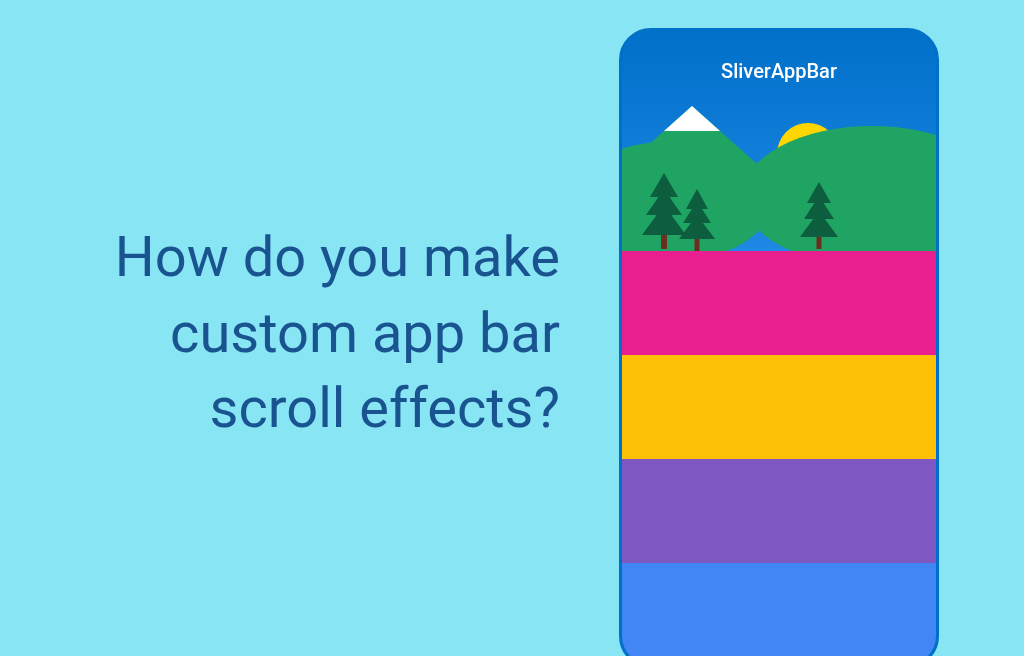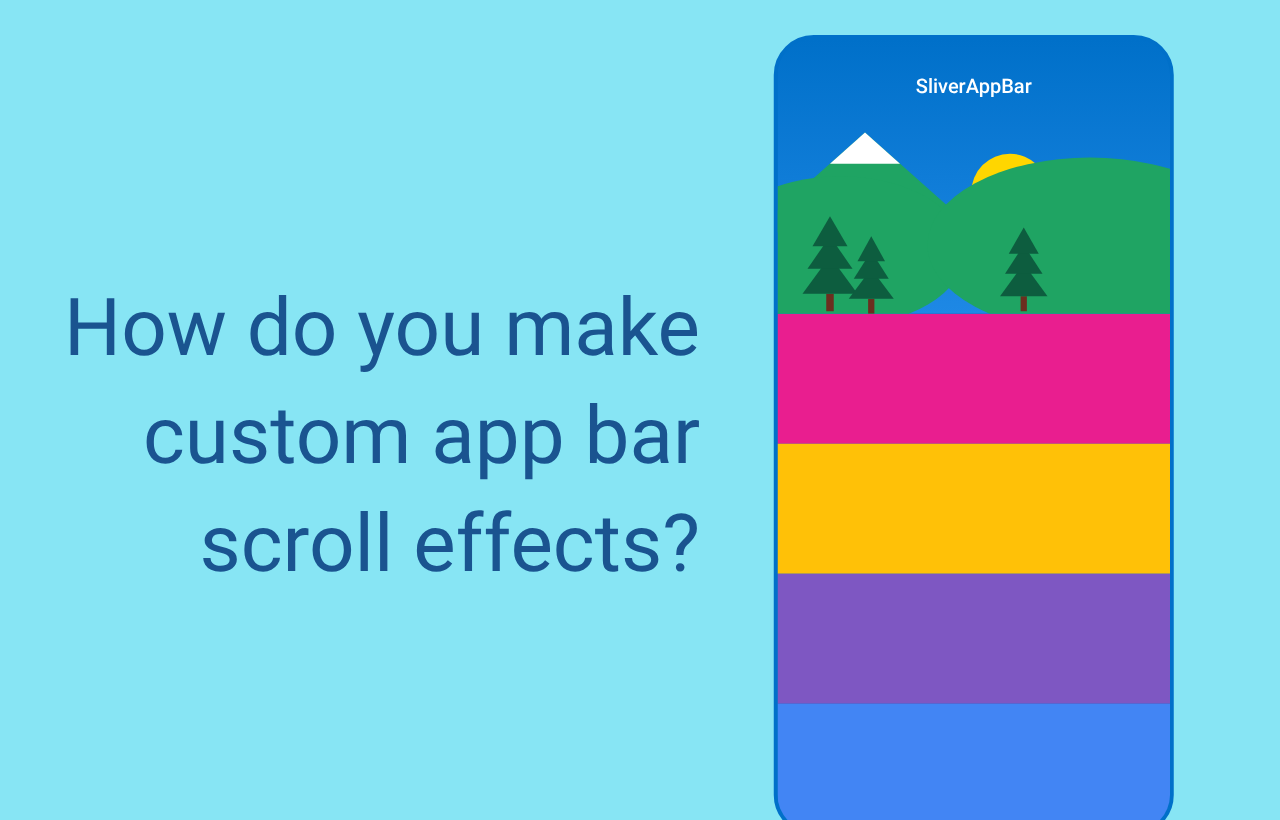--- a/index.html
+++ b/index.html
@@ -9,21 +9,21 @@
       background: #87E5F4;
       font-family: -apple-system, BlinkMacSystemFont, 'Segoe UI', Roboto, sans-serif;
       position: relative;
       overflow: hidden;
     }
     .question {
       position: absolute;
       left: 40px;
       top: 220px;
       width: 520px;
-      font-size: 64px;
+      font-size: 56px;
       line-height: 1.35;
       color: #1A5490;
       text-align: right;
       font-weight: 400;
     }
     .phone {
       position: absolute;
       right: 85px;
       top: 28px;
       width: 320px;
@@ -43,21 +43,21 @@
       inset: 0;
       background: linear-gradient(to bottom, #0070C9 0%, #1E88E5 100%);
     }
     .appbar-title {
       position: absolute;
       top: 28px;
       left: 0;
       right: 0;
       text-align: center;
       color: #fff;
-      font-size: 16px;
+      font-size: 20px;
       font-weight: 500;
       z-index: 10;
     }
     .sun {
       position: absolute;
       left: 155px;
       top: 92px;
       width: 62px;
       height: 62px;
       background: #FFD600;

